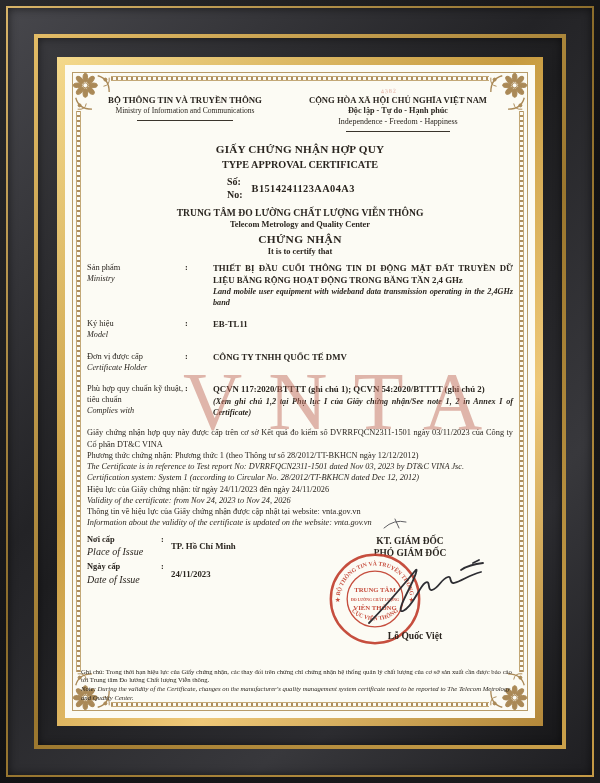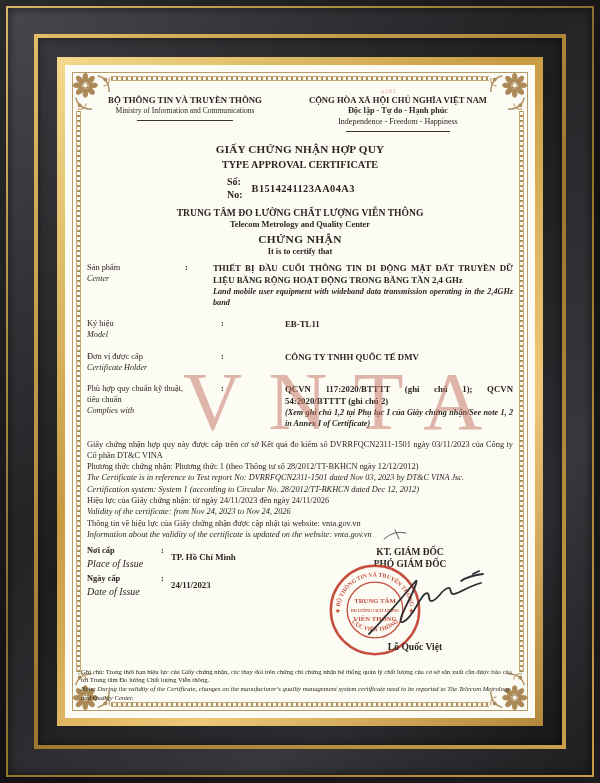--- a/index.html
+++ b/index.html
@@ -67,21 +67,21 @@
   .issuer .c4{font-size:8.4px;font-weight:bold;}
 
   .frow{display:flex;margin-top:5px;}
   .frow .flabel{width:98px;flex:none;}
   .frow .flabel .lv{font-size:8.4px;}
   .frow .flabel .le{font-size:8.2px;font-style:italic;}
   .frow .fcolon{width:12px;flex:none;font-weight:bold;}
   .frow .fval{flex:1;margin-left:16px;}
   .frow .vmain{font-weight:bold;font-size:8.8px;text-align:justify;}
   .frow .vsub{font-weight:bold;font-style:italic;font-size:8.2px;text-align:justify;margin-top:1px;}
-  .frow.gap{margin-top:11px;gap:36px;}
+  .frow.gap{margin-top:11px;}
 
   .bodyblock{margin-top:9px;}
   .bline{font-size:8.3px;line-height:1.36;}
   .bline.justify{text-align:justify;}
   .flourish{display:inline-block;vertical-align:middle;margin-left:10px;}
 
   .footer{position:relative;margin-top:5px;height:118px;}
   .fl-row{display:flex;margin-top:4px;}
   .fl-row .flabel{width:74px;flex:none;}
   .fl-row .lv{font-size:8.4px;font-weight:bold;}
@@ -229,21 +229,21 @@
           <div class="issuer">
             <div class="c1">TRUNG TÂM ĐO LƯỜNG CHẤT LƯỢNG VIỄN THÔNG</div>
             <div class="c2">Telecom Metrology and Quality Center</div>
             <div class="c3">CHỨNG NHẬN</div>
             <div class="c4">It is to certify that</div>
           </div>
 
           <div class="frow">
             <div class="flabel">
               <div class="lv">Sản phẩm</div>
-              <div class="le">Center</div>
+              <div class="le">Ministry</div>
             </div>
             <div class="fcolon">:</div>
             <div class="fval">
               <div class="vmain">THIẾT BỊ ĐẦU CUỐI THÔNG TIN DI ĐỘNG MẶT ĐẤT TRUYỀN DỮ LIỆU BĂNG RỘNG HOẠT ĐỘNG TRONG BĂNG TẦN 2,4 GHz</div>
               <div class="vsub">Land mobile user equipment with wideband data transmission operating in the 2,4GHz band</div>
             </div>
           </div>
 
           <div class="frow gap">
             <div class="flabel">

